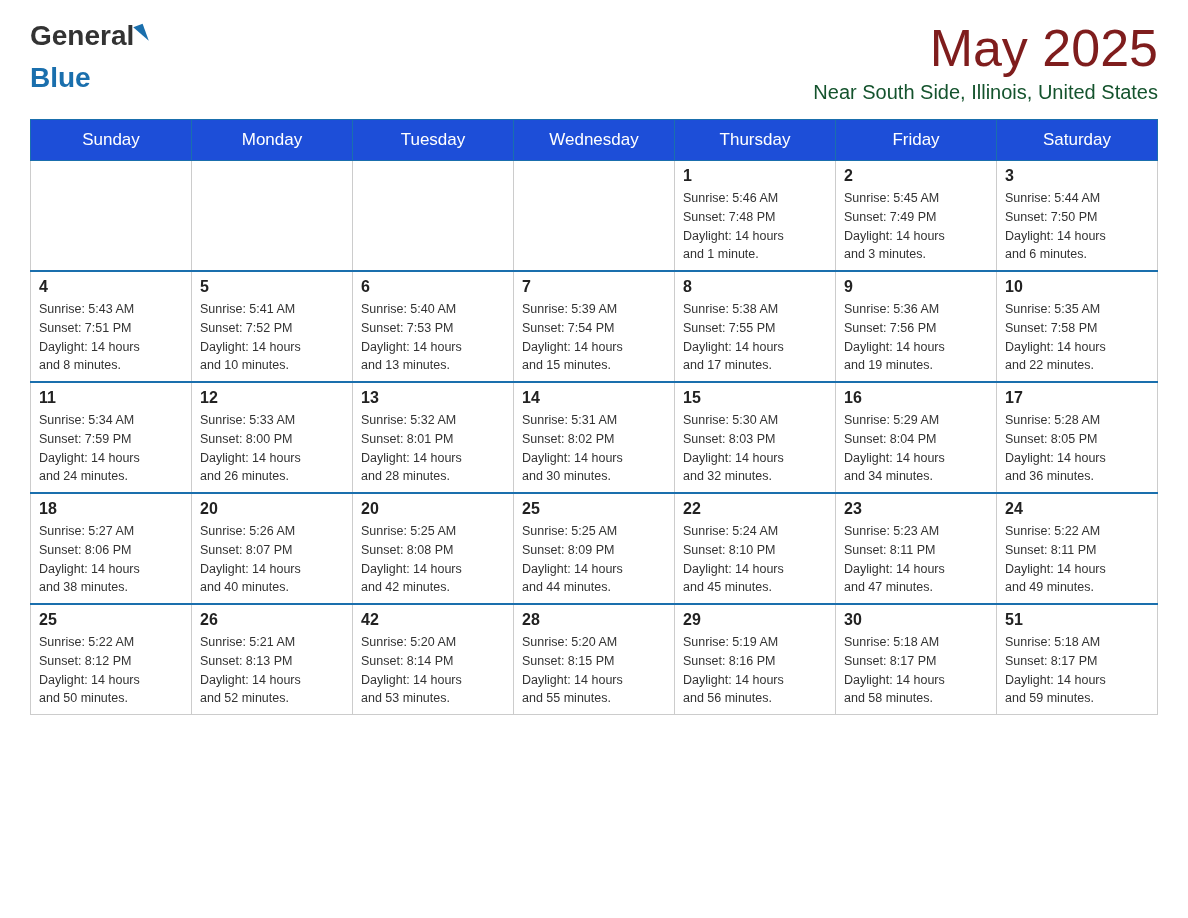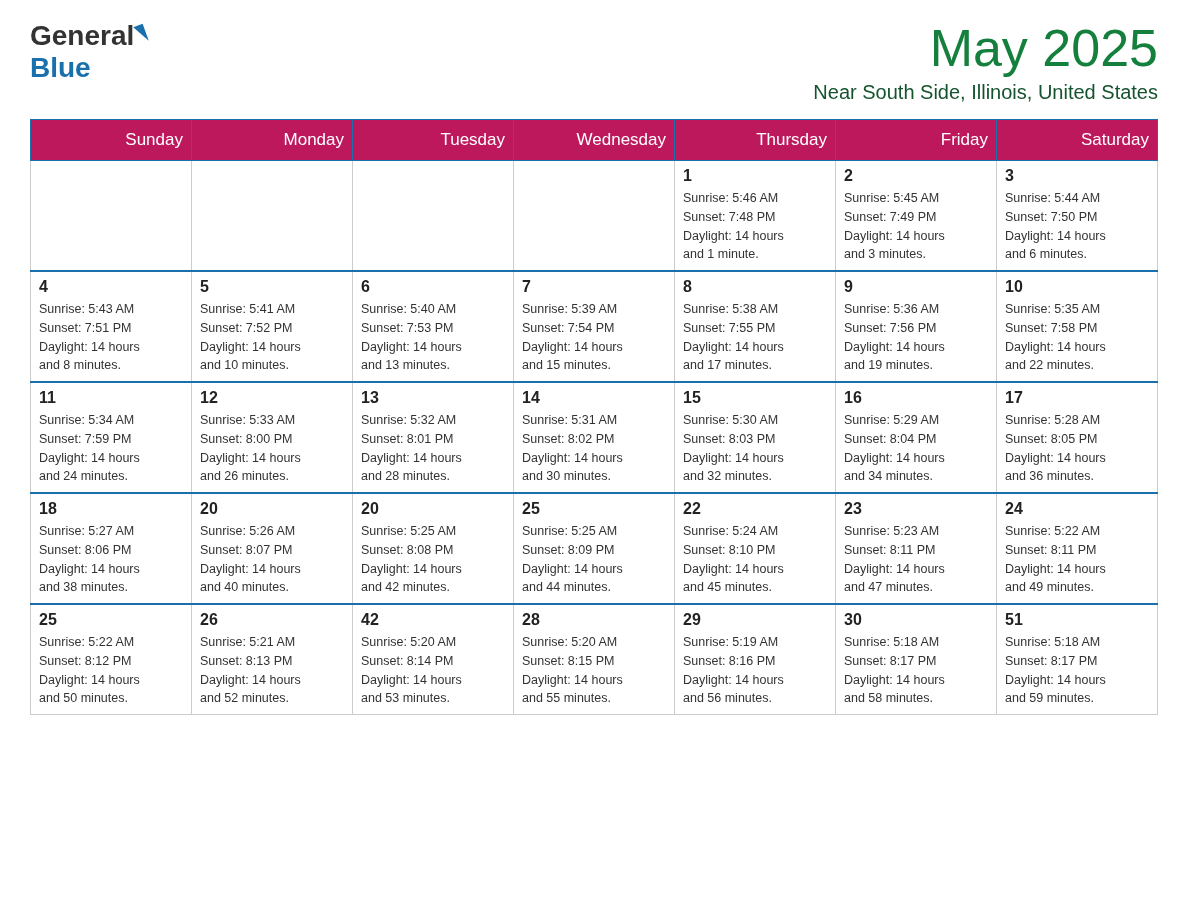--- a/index.html
+++ b/index.html
@@ -12,20 +12,21 @@
     }
     .header {
       display: flex;
       justify-content: space-between;
       align-items: flex-start;
       margin-bottom: 10px;
     }
     .logo {
       display: flex;
       flex-direction: column;
+      gap: 10px;
     }
     .logo-text {
       display: flex;
       align-items: center;
     }
     .logo-general {
       font-size: 28px;
       font-weight: bold;
       color: #333;
     }
@@ -45,41 +46,41 @@
       transform: rotate(-20deg);
       position: relative;
       top: -2px;
     }
     .title-section {
       text-align: right;
     }
     .month-year {
       font-size: 52px;
       font-weight: normal;
-      color: #15803d;
+      color: #7f1d1d;
       line-height: 1.1;
     }
     .location {
       font-size: 20px;
       color: #14532d;
       margin-top: 4px;
     }
     .calendar-table {
       width: 100%;
       border-collapse: collapse;
       border: 1px solid #1a6fad;
       margin-top: 15px;
     }
     .calendar-table th {
-      background-color: #be185d;
+      background-color: #1d4ed8;
       color: #fff;
       font-size: 17px;
       font-weight: normal;
       padding: 10px 8px;
-      text-align: right;
+      text-align: center;
       border: 1px solid #1a6fad;
     }
     .calendar-table td {
       vertical-align: top;
       padding: 6px 8px;
       border: 1px solid #ccc;
       width: calc(100% / 7);
       min-height: 100px;
       font-size: 13px;
       color: #333;

